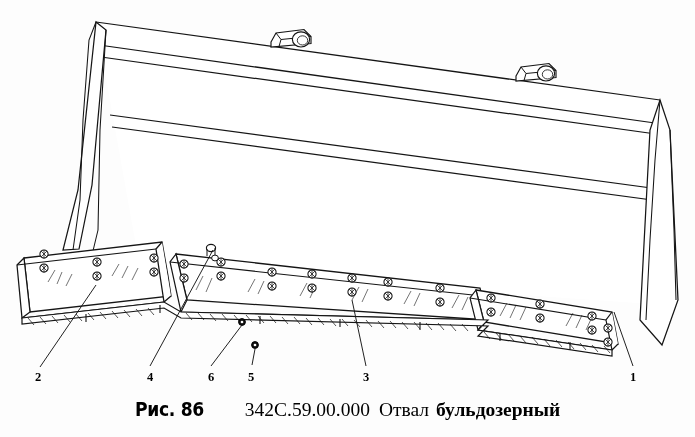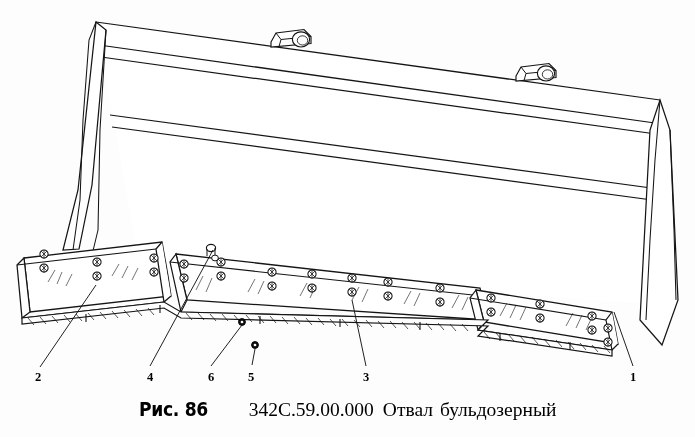--- a/index.html
+++ b/index.html
@@ -42,21 +42,21 @@
     white-space:nowrap;
   }
   .fig-title{
     font-family:"Liberation Serif", serif;
     font-size:19.5px;
     line-height:23px;
     white-space:nowrap;
   }
   .fig-title .partno{letter-spacing:0px;}
   .fig-title .name{margin-left:9px;}
-  .fig-title .name .w2{margin-left:7px;}
+  .fig-title .name .w2{margin-left:7px;font-weight:bold;}
   .callout-num{
     position:absolute;
     font-family:"Liberation Serif", serif;
     font-size:12.5px;
     font-weight:bold;
     line-height:12px;
     color:#000;
     white-space:nowrap;
   }
 </style>

